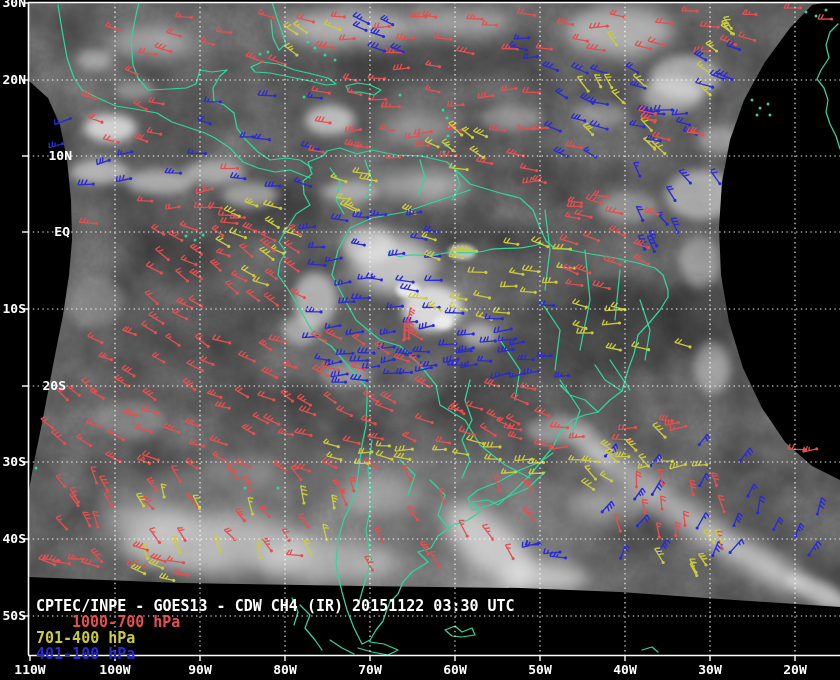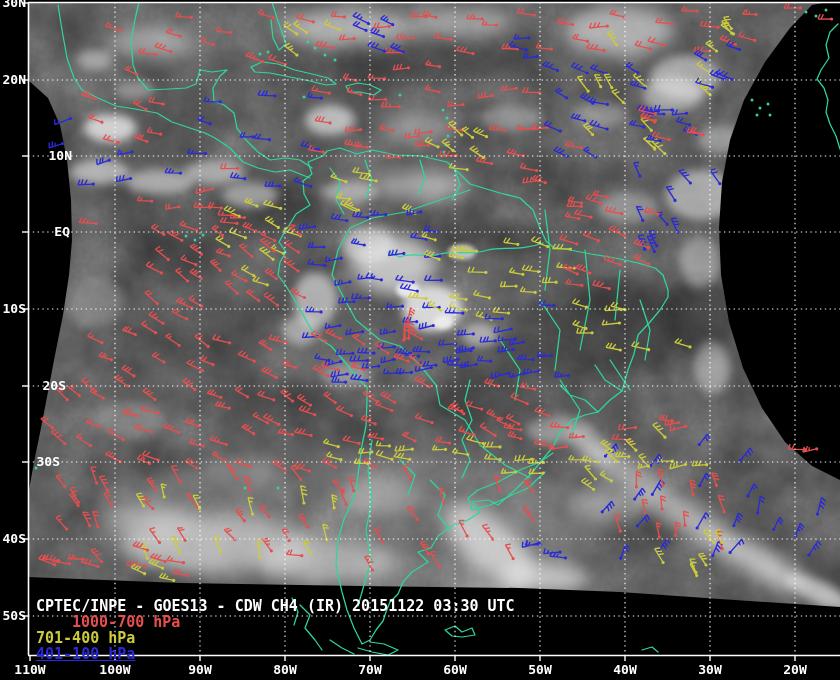--- a/index.html
+++ b/index.html
@@ -417,33 +417,33 @@
         <line x1="795" y1="655" x2="795" y2="661" stroke-width="1.4"></line>
       </g>
     </svg>
   <div id="labels">
       <div class="lbl lat" style="left: 0px; top: -4px;">30N</div>
       <div class="lbl lat" style="left: 0px; top: 73px;">20N</div>
       <div class="lbl lat" style="left: 0px; top: 149px; padding-left: 46px;">10N</div>
       <div class="lbl lat" style="left: 12px; top: 225px; padding-left: 32px;">EQ</div>
       <div class="lbl lat" style="left: 0px; top: 302px;">10S</div>
       <div class="lbl lat" style="left: 0px; top: 379px; padding-left: 40px;">20S</div>
-      <div class="lbl lat" style="left: 14px; top: 455px; padding-left: 20px;">30S</div>
+      <div class="lbl lat" style="left: 0px; top: 455px;">30S</div>
       <div class="lbl lat" style="left: 0px; top: 532px;">40S</div>
       <div class="lbl lat" style="left: 0px; top: 609px;">50S</div>
       <div class="lbl lon" style="left: 30px; top: 663px;">110W</div>
       <div class="lbl lon" style="left: 115px; top: 663px;">100W</div>
       <div class="lbl lon" style="left: 200px; top: 663px;">90W</div>
       <div class="lbl lon" style="left: 285px; top: 663px;">80W</div>
       <div class="lbl lon" style="left: 370px; top: 663px; text-align: center;">70W</div>
       <div class="lbl lon" style="left: 455px; top: 663px;">60W</div>
       <div class="lbl lon" style="left: 540px; top: 663px;">50W</div>
       <div class="lbl lon" style="left: 625px; top: 663px;">40W</div>
       <div class="lbl lon" style="left: 710px; top: 663px;">30W</div>
       <div class="lbl lon" style="left: 795px; top: 663px;">20W</div>
     </div>
   <div class="title-text" id="title-el" style="left:36px;top:598px;">CPTEC/INPE - GOES13 - CDW CH4 (IR) 20151122 03:30 UTC</div>
   <div id="legend">
       <div class="legend-item" style="left: 36px; top: 614px; color: rgb(230, 79, 79); margin-left: 36px;">1000-700 hPa</div>
       <div class="legend-item" style="left: 36px; top: 630px; color: rgb(203, 203, 62);">701-400 hPa</div>
-      <div class="legend-item" style="left: 36px; top: 646px; color: rgb(42, 42, 216); text-decoration: underline;">401-100 hPa</div>
+      <div class="legend-item" style="left: 36px; top: 646px; color: rgb(42, 42, 216);">401-100 hPa</div>
     </div>
 </div>
 
 </body></html>

